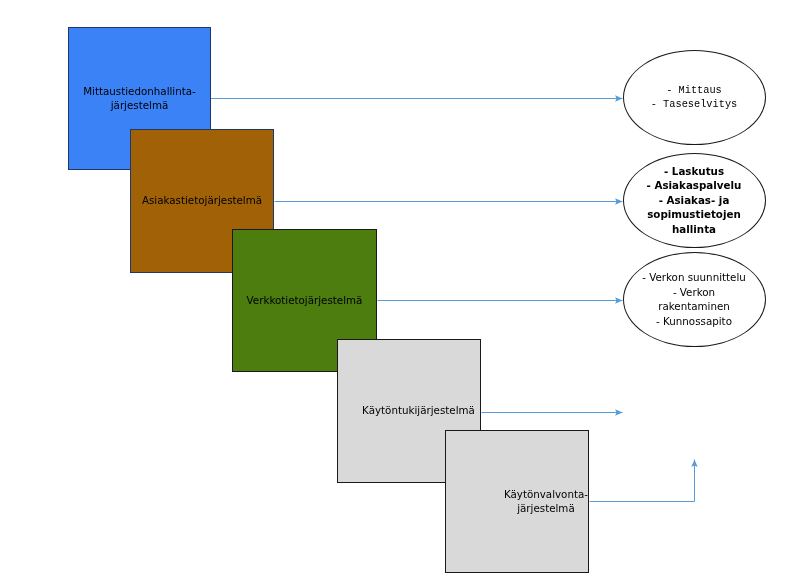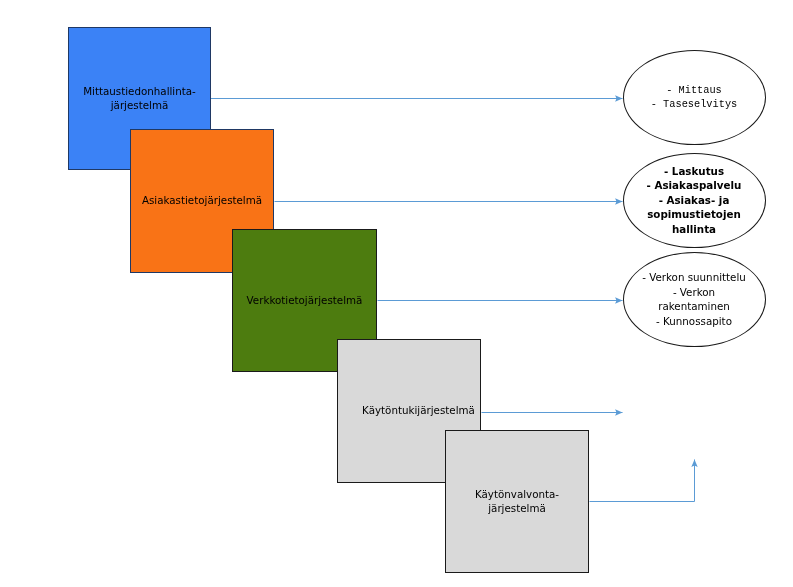--- a/index.html
+++ b/index.html
@@ -77,36 +77,36 @@
     <path d="M481.5,412.5 L622.5,412.5" stroke="#5B9BD5" stroke-width="1" fill="none" marker-end="url(#ah)"></path>
     <path d="M589.5,501.5 L694.5,501.5 L694.5,459.5" stroke="#5B9BD5" stroke-width="1" fill="none" marker-end="url(#ah)"></path>
   </svg>
 
   <div class="node-box" style="left: 24px; top: 27px; width: 143px; height: 143px; background: #3b82f6; border: 1px solid rgb(31, 56, 100); margin-left: 44px;">
     <div class="node-label">
       <span class="tline">Mittaustiedonhallinta-</span><br>
       <span class="tline">järjestelmä</span>
     </div>
   </div>
-  <div class="node-box" style="left: 130px; top: 129px; width: 144px; height: 144px; background: #f97316; border: 1px solid rgb(31, 56, 100);">
+  <div class="node-box" style="left: 130px; top: 129px; width: 144px; height: 144px; background: #a16207; border: 1px solid rgb(31, 56, 100);">
     <div class="node-label">
       <span class="tline">Asiakastietojärjestelmä</span>
     </div>
   </div>
   <div class="node-box" style="left: 232px; top: 229px; width: 145px; height: 143px; background: #4d7c0f; border: 1px solid rgb(26, 26, 26);">
     <div class="node-label">
       <span class="tline">Verkkotietojärjestelmä</span>
     </div>
   </div>
   <div class="node-box" style="left: 337px; top: 339px; width: 144px; height: 144px; background: rgb(217, 217, 217); border: 1px solid rgb(26, 26, 26); padding-left: 19px;">
     <div class="node-label">
       <span class="tline">Käytöntukijärjestelmä</span>
     </div>
   </div>
-  <div class="node-box" style="left: 445px; top: 430px; width: 144px; height: 143px; background: rgb(217, 217, 217); border: 1px solid rgb(26, 26, 26);">
+  <div class="node-box" style="left: 445px; top: 430px; width: 144px; height: 143px; background: rgb(217, 217, 217); border: 1px solid rgb(26, 26, 26); justify-content: flex-end;">
     <div class="node-label">
       <span class="tline">Käytönvalvonta-</span><br>
       <span class="tline">järjestelmä</span>
     </div>
   </div>
 
   <div class="ellipse" style="left: 622.5px; top: 50px; width: 143px; height: 95px; border-color: rgb(26, 26, 26); font-family: Liberation Mono, monospace;">
     <div class="ell-label">
       <span class="tline">- Mittaus</span><br>
       <span class="tline">- Taseselvitys</span>

